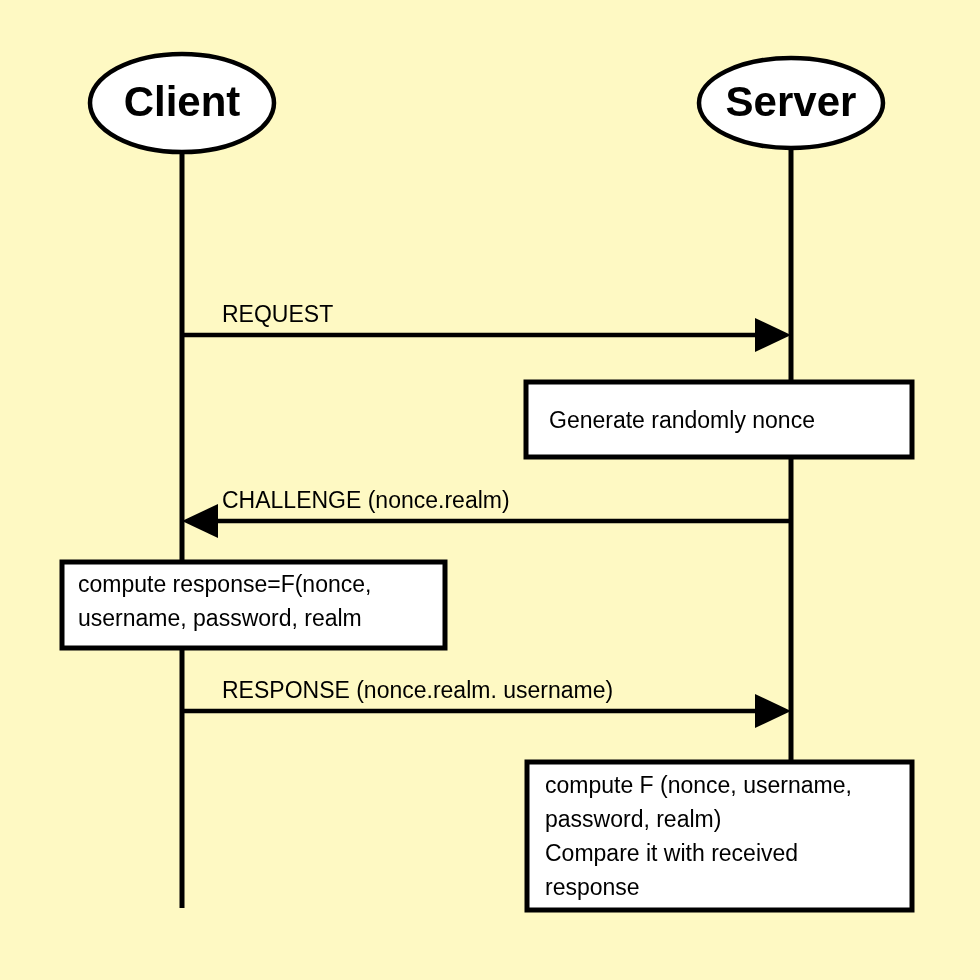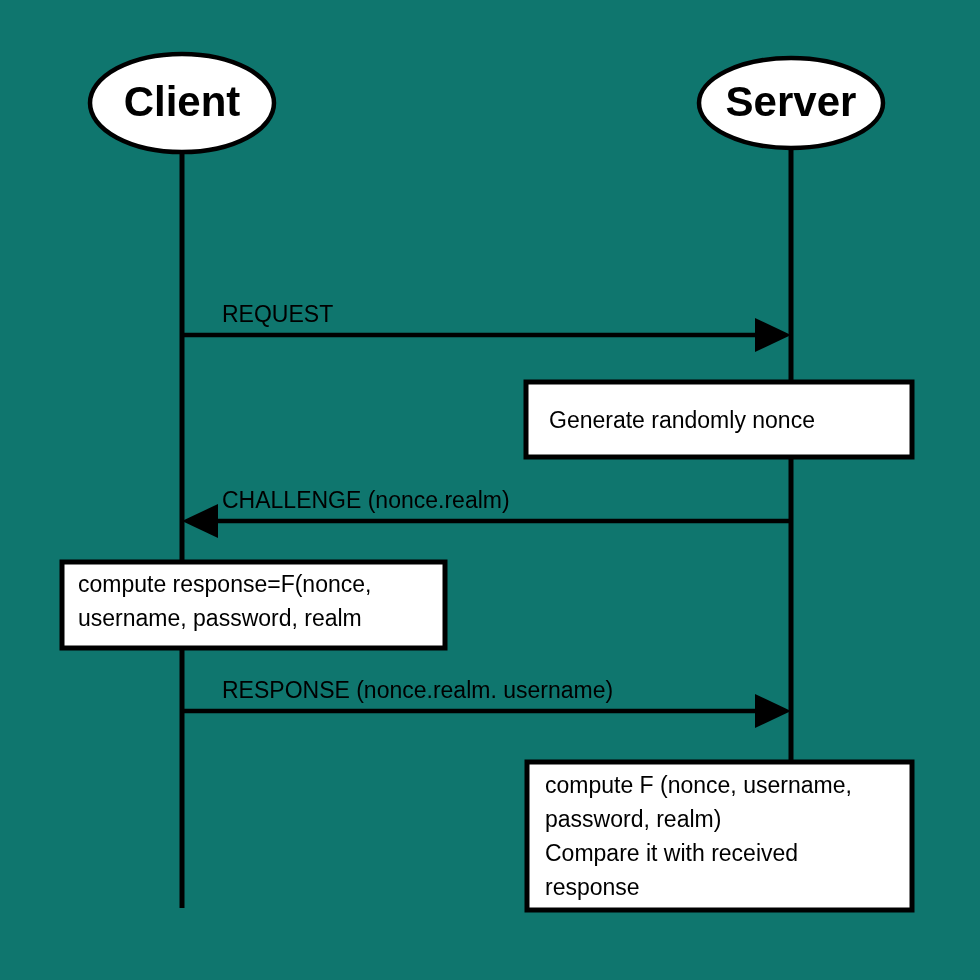--- a/index.html
+++ b/index.html
@@ -11,21 +11,21 @@
     width: 980px;
     height: 980px;
     font-family: "Liberation Sans", sans-serif;
     color: #000000;
     overflow: hidden;
   }
   #diagram-root {
     position: relative;
     width: 980px;
     height: 980px;
-    background: #0f766e;
+    background: #fef9c3;
   }
   #diagram-svg {
     position: absolute;
     top: 0;
     left: 0;
     width: 980px;
     height: 980px;
   }
   .node-ellipse-label {
     font-family: "Liberation Sans", sans-serif;

